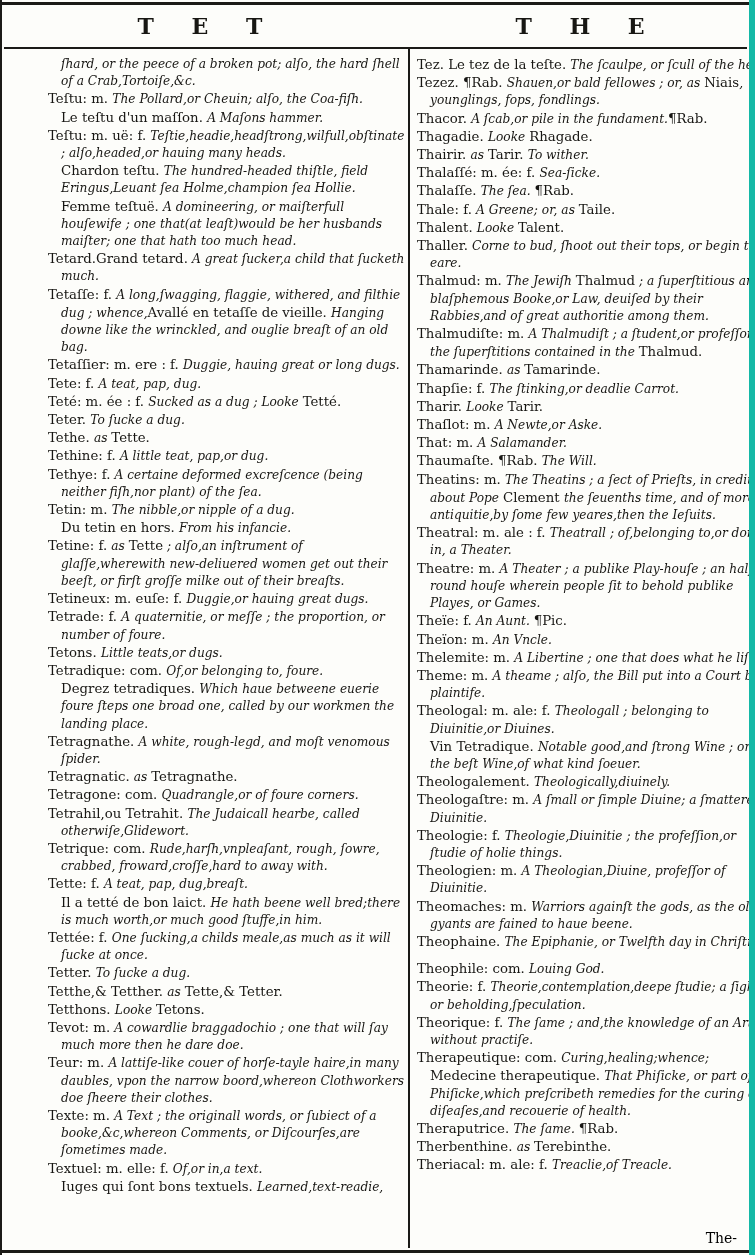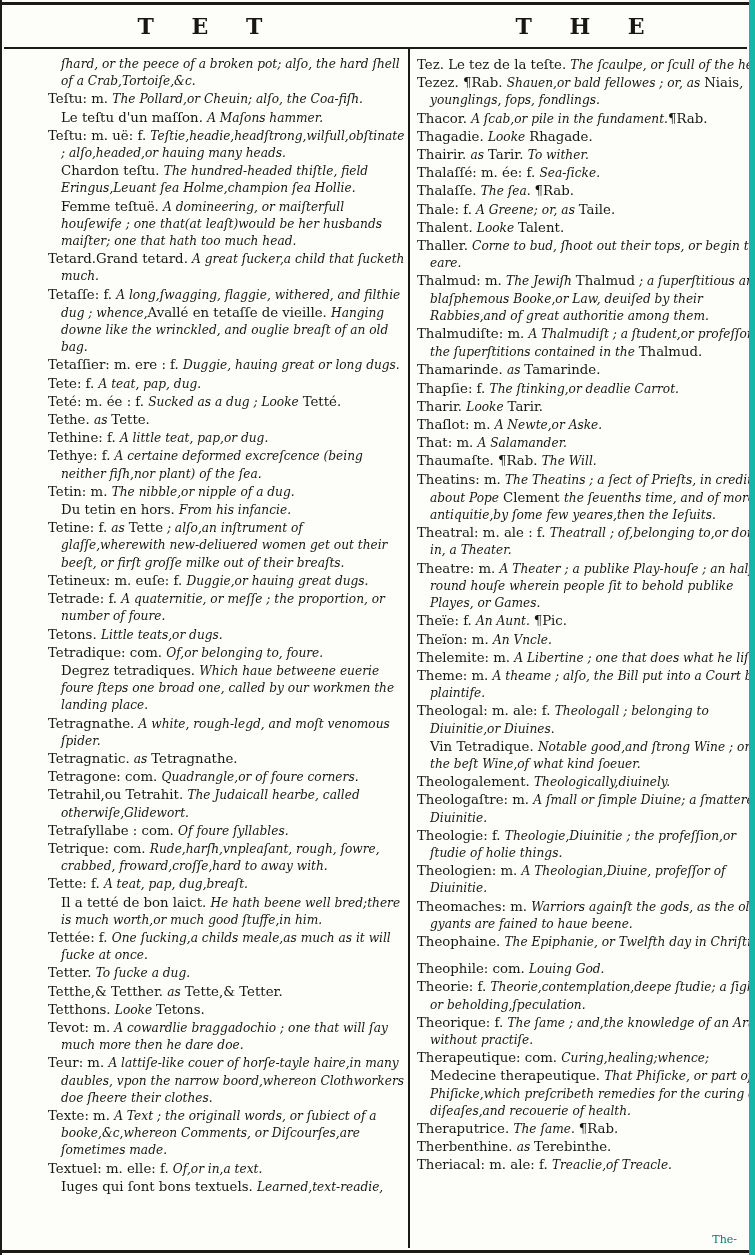--- a/index.html
+++ b/index.html
@@ -26,21 +26,21 @@
   .entry {
     margin:0; padding-left:13px; text-indent:-13px;
     font-size:12.2px; line-height:17.2px;
   }
   .entry.sub { text-indent:0; }
   .entry.gap { margin-top:9px; }
   .rom  { font-style:normal; font-size:13.3px; }
   .ital { font-style:italic; font-size:12.2px; }
   .catchword {
     position:absolute; right:12px; bottom:9px;
-    font-size:11px; font-style:normal; color:#0f766e;
+    font-size:14px; font-style:normal; color:#000000;
   }
 </style>
 </head>
 <body>
 
 <div class="page">
   <div class="top-rule"></div>
   <div class="running-title left">T E T</div>
   <div class="running-title right">T H E</div>
   <div class="header-rule"></div>
@@ -50,36 +50,36 @@
         <p class="entry"><span class="rom">Teſtu: m. </span><span class="ital">The Pollard,or Cheuin; alſo, the Coa-fiſh.</span></p>
         <p class="entry sub"><span class="rom">Le teſtu d'un maſſon. </span><span class="ital">A Maſons hammer.</span></p>
         <p class="entry"><span class="rom">Teſtu: m. uë: f. </span><span class="ital">Teſtie,headie,headſtrong,wilfull,obſtinate ; alſo,headed,or hauing many heads.</span></p>
         <p class="entry sub"><span class="rom">Chardon teſtu. </span><span class="ital">The hundred-headed thiſtle, field Eringus,Leuant ſea Holme,champion ſea Hollie.</span></p>
         <p class="entry sub"><span class="rom">Femme teſtuë. </span><span class="ital">A domineering, or maiſterfull houſewife ; one that(at leaſt)would be her husbands maiſter; one that hath too much head.</span></p>
         <p class="entry"><span class="rom">Tetard.Grand tetard. </span><span class="ital">A great ſucker,a child that ſucketh much.</span></p>
         <p class="entry"><span class="rom">Tetaſſe: f. </span><span class="ital">A long,ſwagging, flaggie, withered, and filthie dug ; whence,</span><span class="rom">Avallé en tetaſſe de vieille. </span><span class="ital">Hanging downe like the wrinckled, and ouglie breaſt of an old bag.</span></p>
         <p class="entry"><span class="rom">Tetaſſier: m. ere : f. </span><span class="ital">Duggie, hauing great or long dugs.</span></p>
         <p class="entry"><span class="rom">Tete: f. </span><span class="ital">A teat, pap, dug.</span></p>
         <p class="entry"><span class="rom">Teté: m. ée : f. </span><span class="ital">Sucked as a dug ; Looke </span><span class="rom">Tetté.</span></p>
+        <p class="entry"><span class="rom">Teter. </span><span class="ital">To ſucke a dug.</span></p>
         <p class="entry"><span class="rom">Tethe. </span><span class="ital">as </span><span class="rom">Tette.</span></p>
         <p class="entry"><span class="rom">Tethine: f. </span><span class="ital">A little teat, pap,or dug.</span></p>
         <p class="entry"><span class="rom">Tethye: f. </span><span class="ital">A certaine deformed excreſcence (being neither fiſh,nor plant) of the ſea.</span></p>
         <p class="entry"><span class="rom">Tetin: m. </span><span class="ital">The nibble,or nipple of a dug.</span></p>
         <p class="entry sub"><span class="rom">Du tetin en hors. </span><span class="ital">From his infancie.</span></p>
         <p class="entry"><span class="rom">Tetine: f. </span><span class="ital">as </span><span class="rom">Tette</span><span class="ital"> ; alſo,an inſtrument of glaſſe,wherewith new-deliuered women get out their beeſt, or firſt groſſe milke out of their breaſts.</span></p>
         <p class="entry"><span class="rom">Tetineux: m. euſe: f. </span><span class="ital">Duggie,or hauing great dugs.</span></p>
         <p class="entry"><span class="rom">Tetrade: f. </span><span class="ital">A quaternitie, or meſſe ; the proportion, or number of foure.</span></p>
         <p class="entry"><span class="rom">Tetons. </span><span class="ital">Little teats,or dugs.</span></p>
         <p class="entry"><span class="rom">Tetradique: com. </span><span class="ital">Of,or belonging to, foure.</span></p>
         <p class="entry sub"><span class="rom">Degrez tetradiques. </span><span class="ital">Which haue betweene euerie foure ſteps one broad one, called by our workmen the landing place.</span></p>
         <p class="entry"><span class="rom">Tetragnathe. </span><span class="ital">A white, rough-legd, and moſt venomous ſpider.</span></p>
         <p class="entry"><span class="rom">Tetragnatic. </span><span class="ital">as </span><span class="rom">Tetragnathe.</span></p>
         <p class="entry"><span class="rom">Tetragone: com. </span><span class="ital">Quadrangle,or of foure corners.</span></p>
         <p class="entry"><span class="rom">Tetrahil,ou Tetrahit. </span><span class="ital">The Judaicall hearbe, called otherwiſe,Glidewort.</span></p>
-        <p class="entry"><span class="rom">Tetraſyllabe : com. </span><span class="ital">Of foure ſyllables.</span></p>
         <p class="entry"><span class="rom">Tetrique: com. </span><span class="ital">Rude,harſh,vnpleaſant, rough, ſowre, crabbed, froward,croſſe,hard to away with.</span></p>
         <p class="entry"><span class="rom">Tette: f. </span><span class="ital">A teat, pap, dug,breaſt.</span></p>
         <p class="entry sub"><span class="rom">Il a tetté de bon laict. </span><span class="ital">He hath beene well bred;there is much worth,or much good ſtuffe,in him.</span></p>
         <p class="entry"><span class="rom">Tettée: f. </span><span class="ital">One ſucking,a childs meale,as much as it will ſucke at once.</span></p>
         <p class="entry"><span class="rom">Tetter. </span><span class="ital">To ſucke a dug.</span></p>
         <p class="entry"><span class="rom">Tetthe,&amp; Tetther. </span><span class="ital">as </span><span class="rom">Tette,&amp; Tetter.</span></p>
         <p class="entry"><span class="rom">Tetthons. </span><span class="ital">Looke </span><span class="rom">Tetons.</span></p>
         <p class="entry"><span class="rom">Tevot: m. </span><span class="ital">A cowardlie braggadochio ; one that will ſay much more then he dare doe.</span></p>
         <p class="entry"><span class="rom">Teur: m. </span><span class="ital">A lattiſe-like couer of horſe-tayle haire,in many daubles, vpon the narrow boord,whereon Clothworkers doe ſheere their clothes.</span></p>
         <p class="entry"><span class="rom">Texte: m. </span><span class="ital">A Text ; the originall words, or ſubiect of a booke,&amp;c,whereon Comments, or Diſcourſes,are ſometimes made.</span></p>

